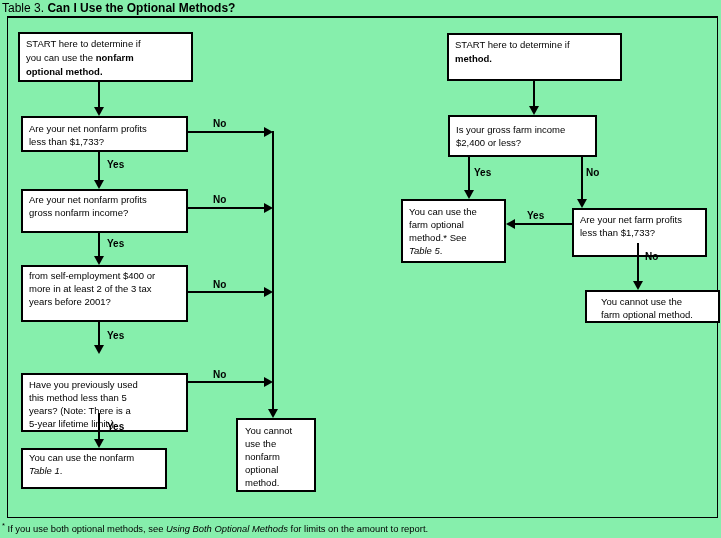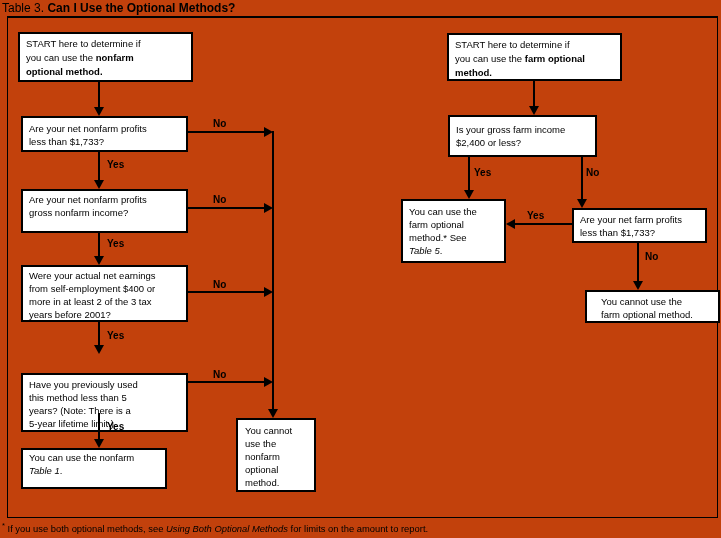--- a/index.html
+++ b/index.html
@@ -1,16 +1,16 @@
 <!DOCTYPE html>
 <html><head>
 <meta charset="utf-8">
 <style>
   html,body{margin:0;padding:0;background:#fff;}
-  .page{position:relative;width:721px;height:538px;background:#c2410c;
+  .page{position:relative;width:721px;height:538px;background:#86efac;
         font-family:"Liberation Sans",sans-serif;color:#000;overflow:hidden;text-decoration:underline;}
   .title{position:absolute;left:2px;top:1px;font-size:12px;white-space:nowrap;}
   .b{font-weight:bold;}
   .it{font-style:italic;}
   .frame{position:absolute;left:7px;top:16px;width:709px;height:499px;
          border:1px solid #000;border-top-width:2px;}
   .box{position:absolute;border:2px solid #000;background:#fff;font-size:9.5px;
        line-height:13px;padding:4px 6px;box-sizing:border-box;overflow:hidden;}
   .box-start{line-height:14px;padding:3px 6px;}
   .lbl{position:absolute;font-weight:bold;font-size:10px;line-height:11px;}
@@ -54,21 +54,20 @@
   <div class="box" style="left:21px;top:189px;width:167px;height:44px;padding:2px 6px;">
     <div>Are your net nonfarm profits</div>
     <div>gross nonfarm income?</div>
   </div>
 
   <div class="lbl" style="left:107px;top:238px;">Yes</div>
   <div class="vline" style="left:98px;top:233px;width:2px;height:23px;"></div>
   <div class="ah ah-down" style="left:94px;top:256px;"></div>
 
   <div class="box" style="left:21px;top:265px;width:167px;height:57px;padding:2px 6px;">
-    <div>Were your actual net earnings</div>
     <div>from self-employment $400 or</div>
     <div>more in at least 2 of the 3 tax</div>
     <div>years before 2001?</div>
   </div>
 
   <div class="lbl" style="left:107px;top:330px;">Yes</div>
   <div class="vline" style="left:98px;top:322px;width:2px;height:23px;"></div>
   <div class="ah ah-down" style="left:94px;top:345px;"></div>
 
   <div class="box" style="left:21px;top:354px;width:167px;height:59px;padding:3px 6px;margin-top:19px;">
@@ -109,21 +108,20 @@
   <div class="box" style="left:236px;top:418px;width:80px;height:74px;padding:4px 7px;">
     <div>You cannot</div>
     <div>use the</div>
     <div>nonfarm</div>
     <div>optional</div>
     <div>method.</div>
   </div>
 
   <div class="box box-start" style="left:447px;top:33px;width:175px;height:48px;">
     <div>START here to determine if</div>
-    <div><span>you can use the </span><span class="b">farm optional</span></div>
     <div class="b">method.</div>
   </div>
 
   <div class="vline" style="left:533px;top:81px;width:2px;height:25px;"></div>
   <div class="ah ah-down" style="left:529px;top:106px;"></div>
 
   <div class="box" style="left:448px;top:115px;width:149px;height:42px;padding:6px 6px;">
     <div>Is your gross farm income</div>
     <div>$2,400 or less?</div>
   </div>
@@ -136,21 +134,21 @@
   <div class="vline" style="left:581px;top:157px;width:2px;height:42px;"></div>
   <div class="ah ah-down" style="left:577px;top:199px;"></div>
 
   <div class="box" style="left:401px;top:199px;width:105px;height:64px;padding:4px 6px;">
     <div>You can use the</div>
     <div>farm optional</div>
     <div>method.* See</div>
     <div><span class="it">Table 5</span><span>.</span></div>
   </div>
 
-  <div class="box" style="left:572px;top:208px;width:135px;height:35px;padding:3px 6px;">
+  <div class="box" style="left:572px;top:208px;width:135px;height:49px;padding:3px 6px;">
     <div>Are your net farm profits</div>
     <div>less than $1,733?</div>
   </div>
 
   <div class="lbl" style="left:527px;top:210px;">Yes</div>
   <div class="hline" style="left:515px;top:223px;width:57px;height:2px;"></div>
   <div class="ah ah-left" style="left:506px;top:219px;"></div>
 
   <div class="lbl" style="left:645px;top:251px;">No</div>
   <div class="vline" style="left:637px;top:243px;width:2px;height:38px;"></div>

